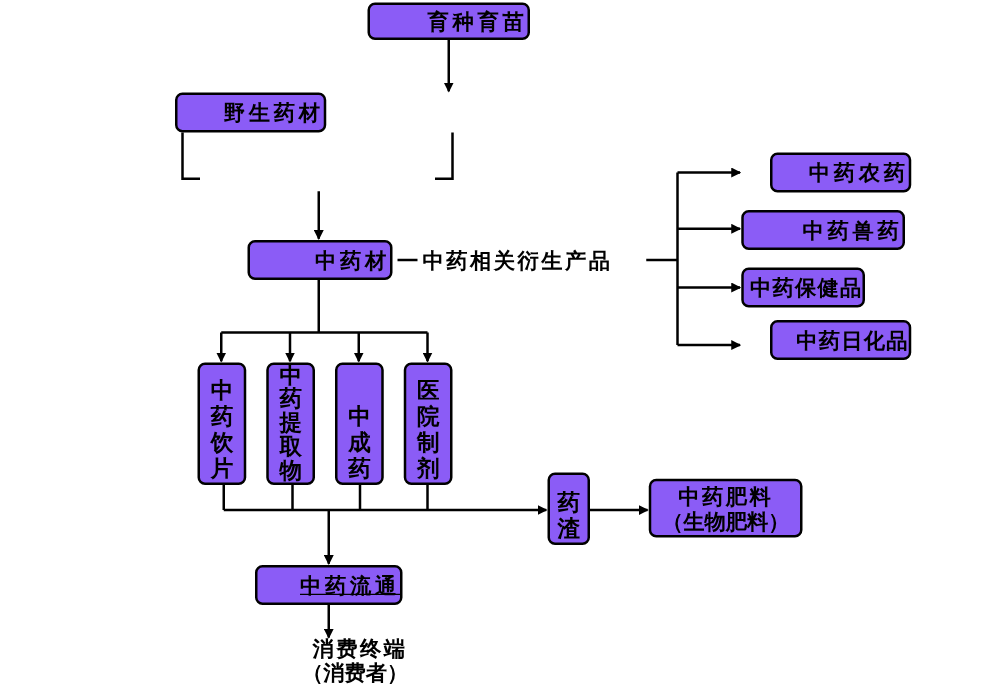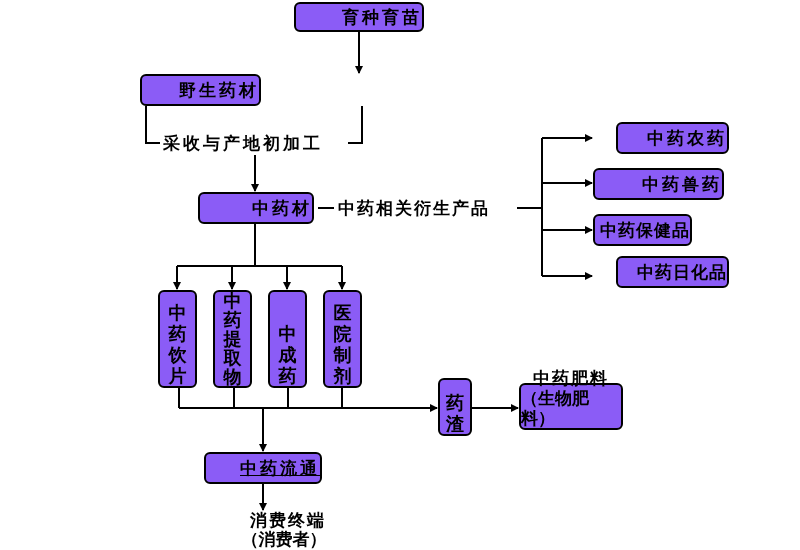--- a/index.html
+++ b/index.html
@@ -52,21 +52,20 @@
     </g>
   </svg>
 
   <div class="box" style="left:294px;top:2px;width:130px;height:30px;">
       <span>育种育苗</span>
     </div>
   <div class="box" style="left:92px;top:74px;width:121px;height:32px;margin-left:48px;">
       <span>野生药材</span>
     </div>
 
-  <div class="label" style="left:163px;top:132px;">采收与产地初加工</div>
 
   <div class="box" style="left:198px;top:192px;width:116px;height:32px;">
       <span>中药材</span>
     </div>
 
   <div class="label" style="left:338px;top:197px;letter-spacing:2px;">中药相关衍生产品</div>
 
   <div class="box" style="left:593px;top:122px;width:113px;height:32px;margin-left:23px;">
       <span>中药农药</span>
     </div>
@@ -103,21 +102,21 @@
     <span>院</span>
     <span>制</span>
     <span>剂</span>
   </div>
 
   <div class="box vbox" style="left:438px;top:378px;width:34px;height:58px;">
     <span>药</span>
     <span>渣</span>
   </div>
 
-  <div class="box twoline" style="left:519px;top:383px;width:104px;height:47px;">
+  <div class="box twoline" style="left:519px;top:383px;width:123px;height:47px;">
     <span>中药肥料</span>
     <span style="letter-spacing:0;">（生物肥料）</span>
   </div>
 
   <div class="box" style="left:204px;top:452px;width:118px;height:32px;text-decoration:underline;">
       <span>中药流通</span>
     </div>
 
   <div class="label" style="left:222px;top:511px;line-height:19px;text-align:center;width:84px;letter-spacing:2px;margin-left:24px;">
     <div>消费终端</div>

